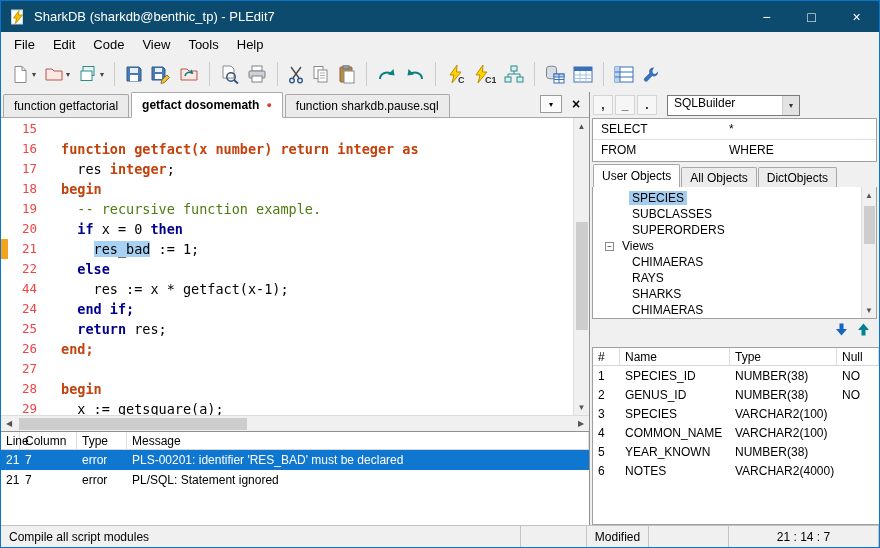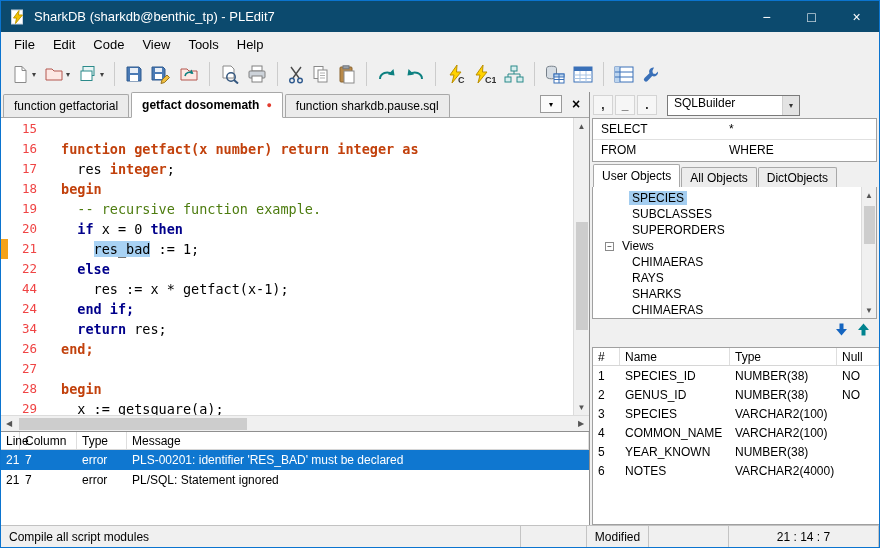--- a/index.html
+++ b/index.html
@@ -298,21 +298,21 @@
             <div class="code-line"><span class="mark"></span><span class="ln">15</span><span class="code"></span></div>
             <div class="code-line"><span class="mark"></span><span class="ln">16</span><span class="code"><span class="k">function getfact(x number) return integer as</span></span></div>
             <div class="code-line"><span class="mark"></span><span class="ln">17</span><span class="code"><span>  res </span><span class="k">integer</span><span>;</span></span></div>
             <div class="code-line"><span class="mark"></span><span class="ln">18</span><span class="code"><span class="k">begin</span></span></div>
             <div class="code-line"><span class="mark"></span><span class="ln">19</span><span class="code"><span class="cm">  -- recursive function example.</span></span></div>
             <div class="code-line"><span class="mark"></span><span class="ln">20</span><span class="code"><span class="b">  if</span><span> x = 0 </span><span class="b">then</span></span></div>
             <div class="code-line"><span class="mark on"></span><span class="ln">21</span><span class="code"><span>    </span><span class="selhl">res_bad</span><span> := 1;</span></span></div>
             <div class="code-line"><span class="mark"></span><span class="ln">22</span><span class="code"><span class="b">  else</span></span></div>
             <div class="code-line"><span class="mark"></span><span class="ln">44</span><span class="code"><span>    res := x * getfact(x-1);</span></span></div>
             <div class="code-line"><span class="mark"></span><span class="ln">24</span><span class="code"><span class="b">  end if;</span></span></div>
-            <div class="code-line"><span class="mark"></span><span class="ln">34</span><span class="code"><span class="b">  return</span><span> res;</span></span></div>
+            <div class="code-line"><span class="mark"></span><span class="ln">25</span><span class="code"><span class="b">  return</span><span> res;</span></span></div>
             <div class="code-line"><span class="mark"></span><span class="ln">26</span><span class="code"><span class="k">end;</span></span></div>
             <div class="code-line"><span class="mark"></span><span class="ln">27</span><span class="code"></span></div>
             <div class="code-line"><span class="mark"></span><span class="ln">28</span><span class="code"><span class="k">begin</span></span></div>
             <div class="code-line"><span class="mark"></span><span class="ln">29</span><span class="code"><span>  x := getsquare(a);</span></span></div>
           </div>
           <div class="vscroll">
             <span class="sarrow">▲</span>
             <div class="vtrack">
                 <div class="vthumb"></div>
               </div>

